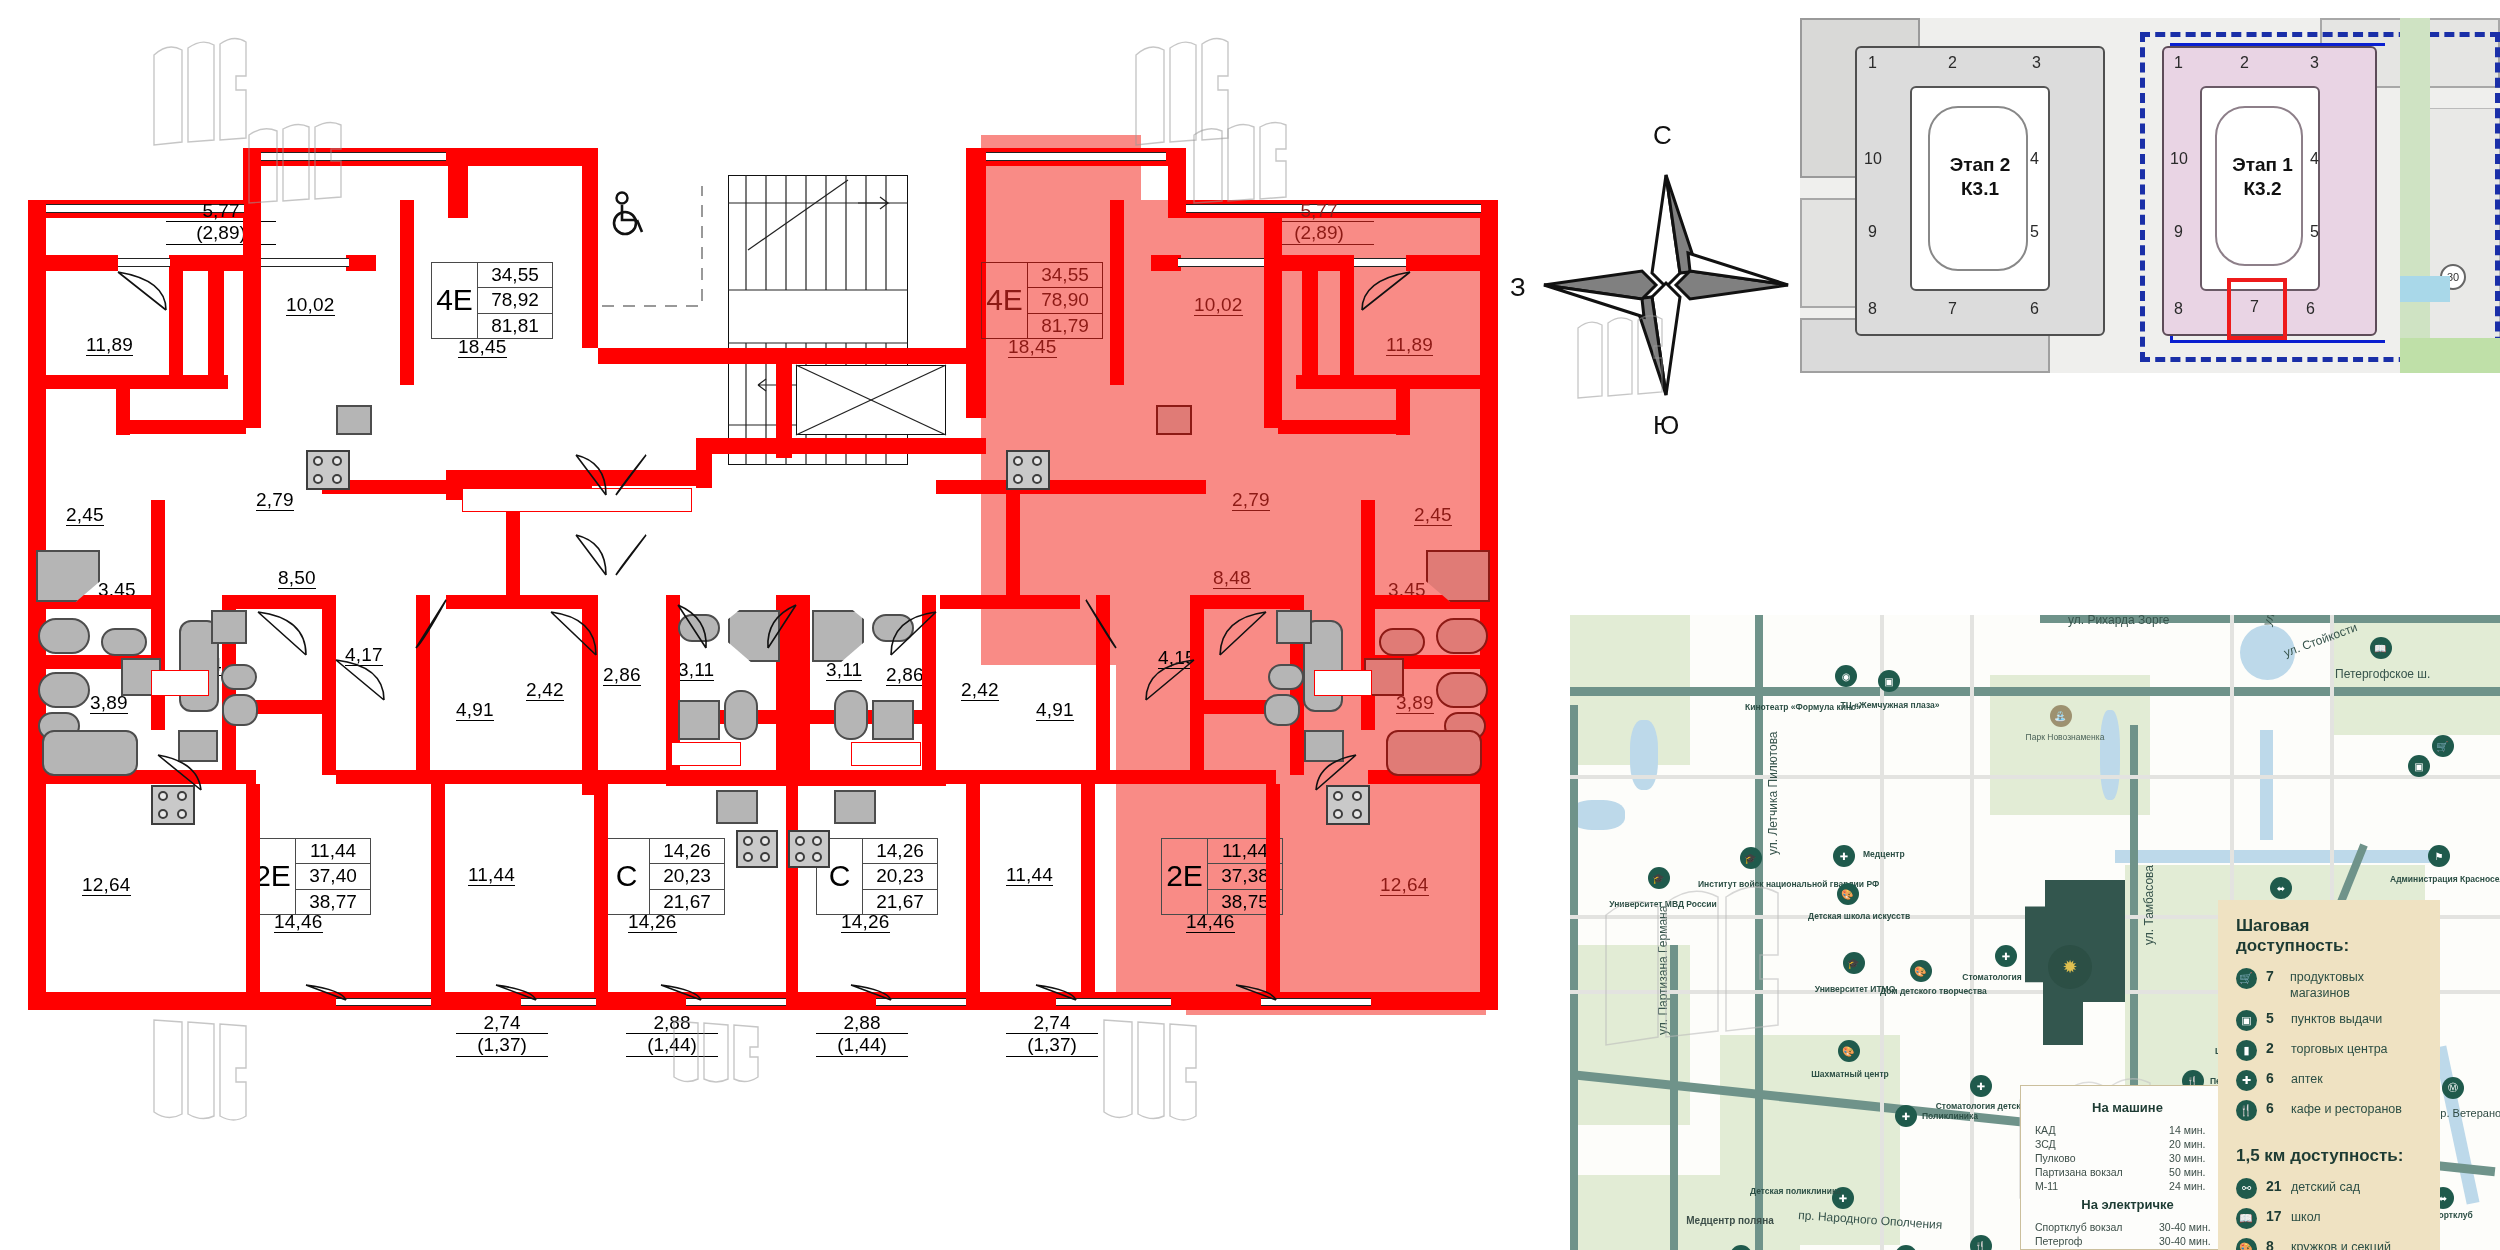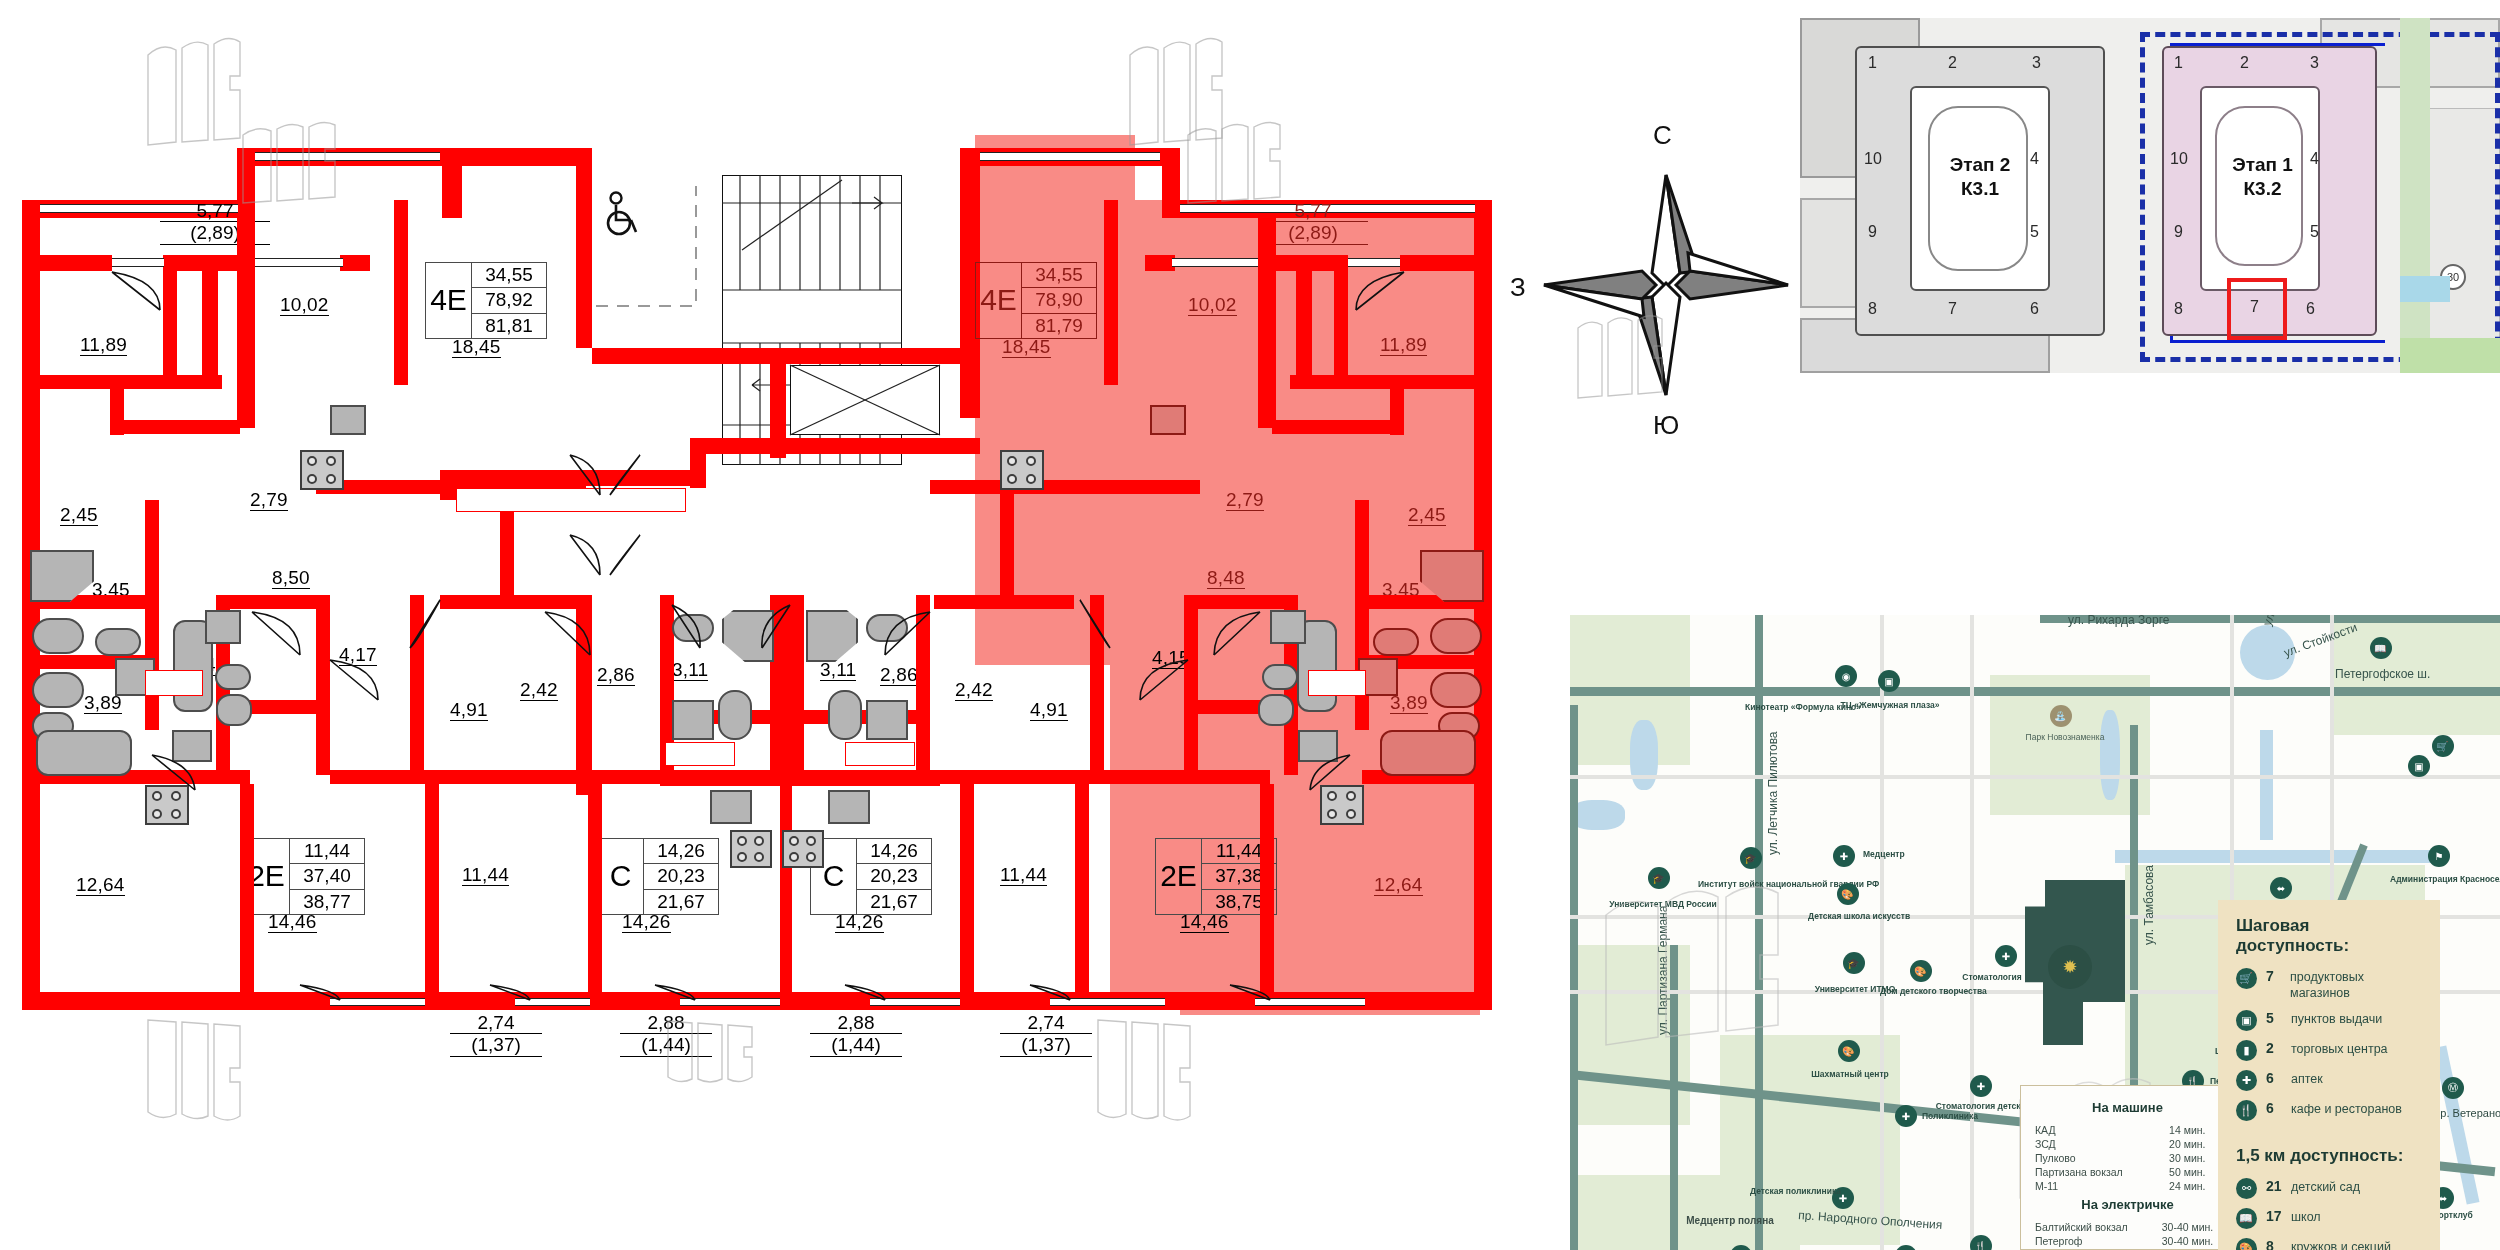--- a/index.html
+++ b/index.html
@@ -5,21 +5,21 @@
   * { box-sizing: border-box; }
   html, body { margin:0; padding:0; }
   body {
     width:2500px; height:1250px; background:#ffffff;
     font-family:"Liberation Sans", sans-serif;
     position:relative; overflow:hidden;
   }
   .root { position:absolute; inset:0; }
 
   
-  #floorplan { position:absolute; left:0; top:0; width:1500px; height:964px; background:#fff; }
+  #floorplan { position:absolute; left:6px; top:0; width:1500px; height:964px; background:#fff; }
   .wall { position:absolute; background:#ff0000; }
   .thinwall { position:absolute; border:1.6px solid #111; background:#fff; }
   .hl { position:absolute; background:#f98b86; }
 
   .dim { position:absolute; font-size:19px; color:#000; white-space:nowrap;
          border-bottom:1.4px solid #000; line-height:1.05; letter-spacing:.2px;}
   .dim.red { color:#8d1a15; border-bottom-color:#8d1a15; }
   .dim2 { position:absolute; font-size:19px; color:#000; text-align:center; line-height:1.12; }
   .dim2 span { display:block; border-bottom:1.4px solid #000; }
   .dim2.red { color:#8d1a15; } .dim2.red span { border-bottom-color:#8d1a15; }
@@ -741,21 +741,21 @@
       <tr>
               <td>М-11</td>
               <td class="v">24 мин.</td>
             </tr>
     </tbody>
         </table>
     <h4 style="">На электричке</h4>
     <table>
       <tbody>
             <tr>
-              <td>Балтийский вокзал</td>
+              <td>Спортклуб вокзал</td>
               <td class="v">30-40 мин.</td>
             </tr>
       <tr>
               <td>Петергоф</td>
               <td class="v">30-40 мин.</td>
             </tr>
     </tbody>
         </table>
   </div>
 

